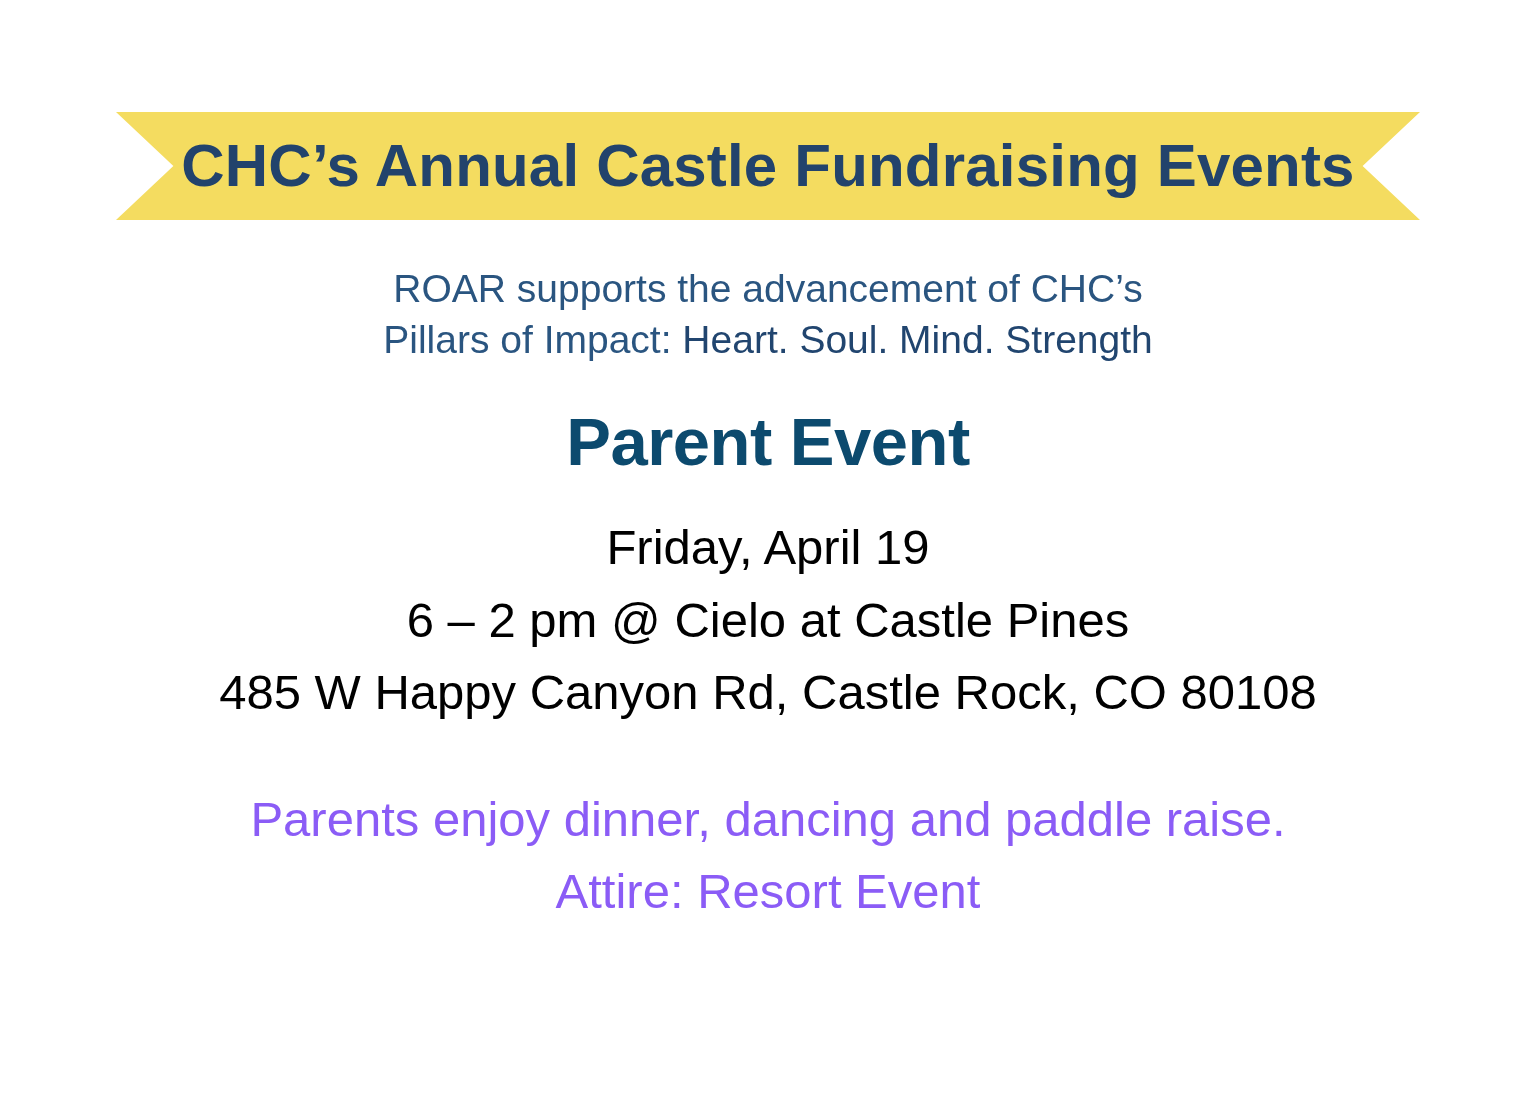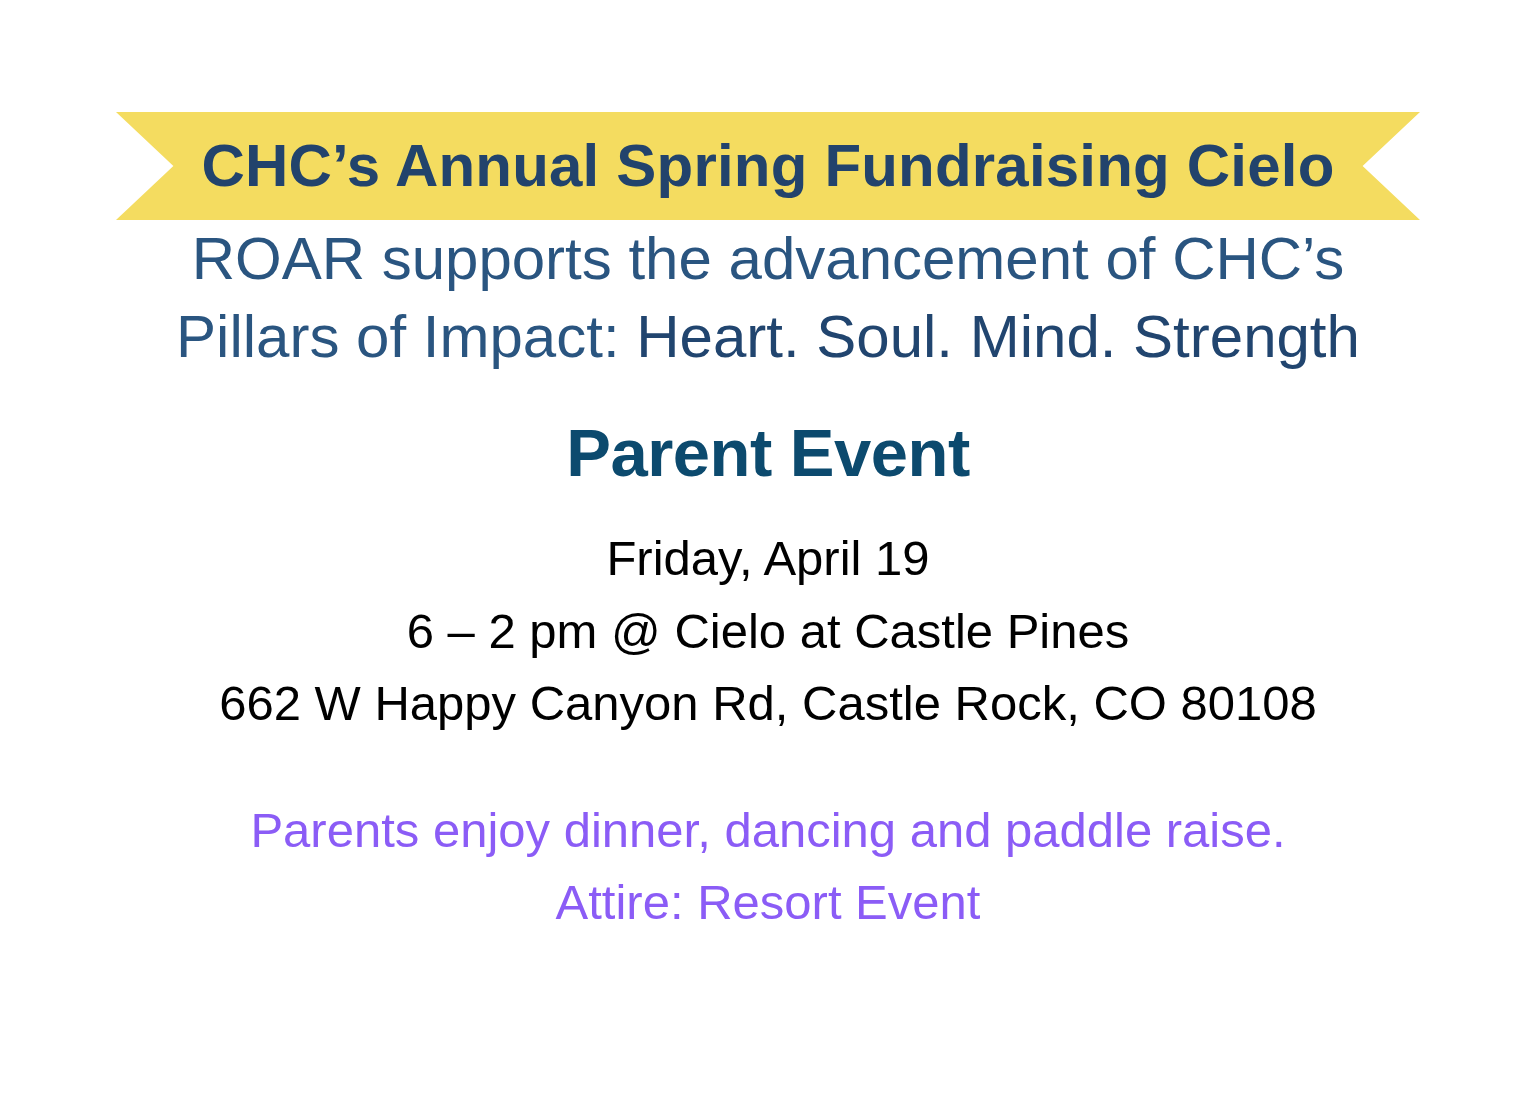--- a/index.html
+++ b/index.html
@@ -83,22 +83,23 @@
     font-size: 60px;
     font-weight: 600;
     letter-spacing: 0.2px;
     color: #22436c;
     white-space: nowrap;
     line-height: 1;
   }
 
   
   .subhead {
+    margin-top: 44px;
     text-align: center;
-    font-size: 60px;
+    font-size: 39px;
     line-height: 1.30;
     color: #2a5580;
     font-weight: 400;
   }
 
   .subhead .pillars {
     font-weight: 400;
     color: #21456f;
   }
 
@@ -140,34 +141,34 @@
 
   .closing .line { white-space: nowrap; }
 </style>
 </head>
 <body>
 
 <div class="flyer">
 
   <div class="ribbon-wrap">
     <div class="ribbon-shape"></div>
-    <div class="ribbon-title">CHC’s Annual Spring Fundraising Cielo</div>
+    <div class="ribbon-title">CHC’s Annual Castle Fundraising Events</div>
   </div>
 
   <div class="subhead">
     <div class="line">ROAR supports the advancement of CHC’s</div>
     <div class="line"><span>Pillars of Impact: </span><span class="pillars">Heart. Soul. Mind. Strength</span></div>
   </div>
 
   <div class="event-title">Parent Event</div>
 
   <div class="details">
     <div class="line">Friday, April 19</div>
     <div class="line">6 – 2 pm @ Cielo at Castle Pines</div>
-    <div class="line">662 W Happy Canyon Rd, Castle Rock, CO 80108</div>
+    <div class="line">485 W Happy Canyon Rd, Castle Rock, CO 80108</div>
   </div>
 
   <div class="spacer-line"></div>
 
   <div class="closing">
     <div class="line">Parents enjoy dinner, dancing and paddle raise.</div>
     <div class="line">Attire: Resort Event</div>
   </div>
 
 </div>

